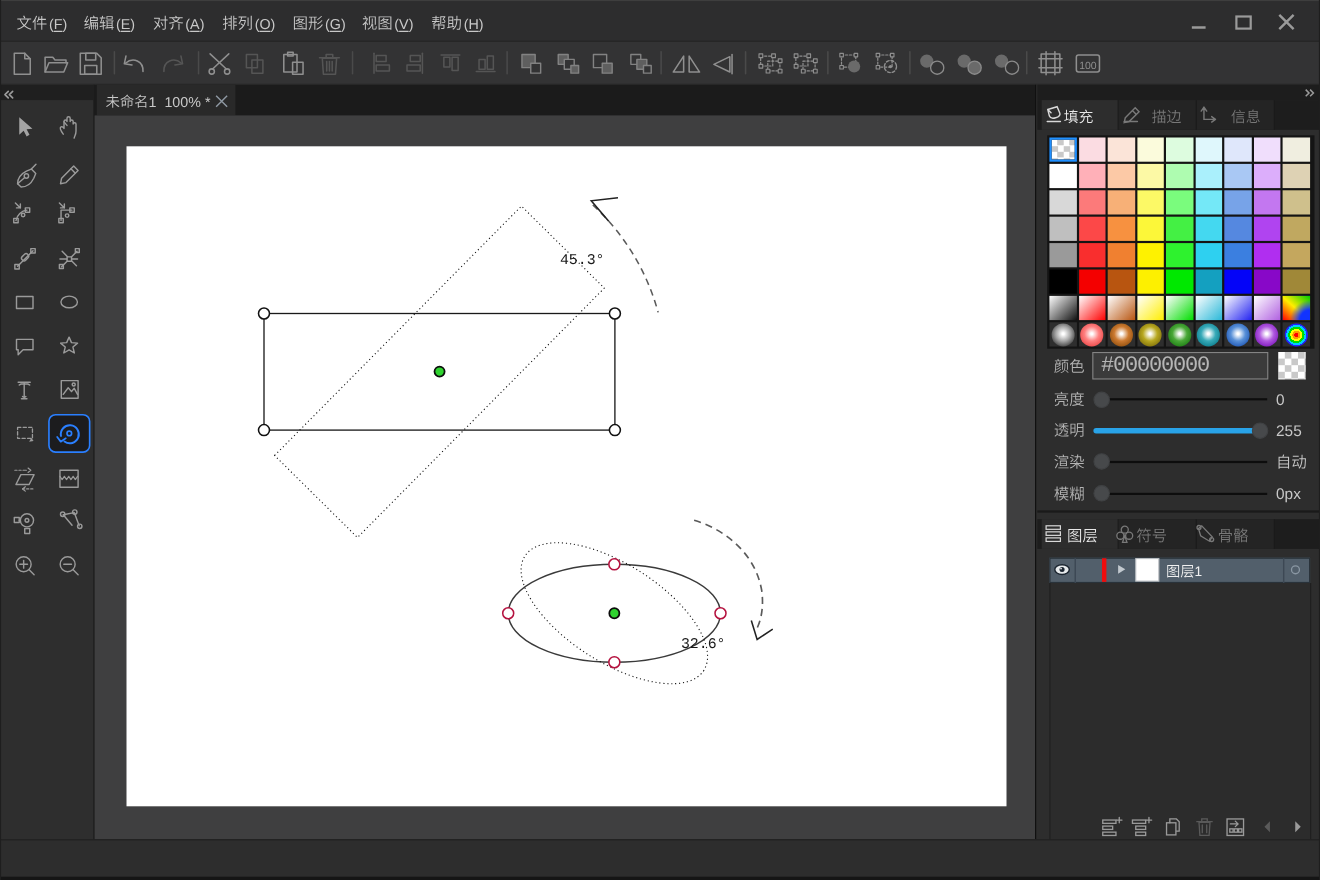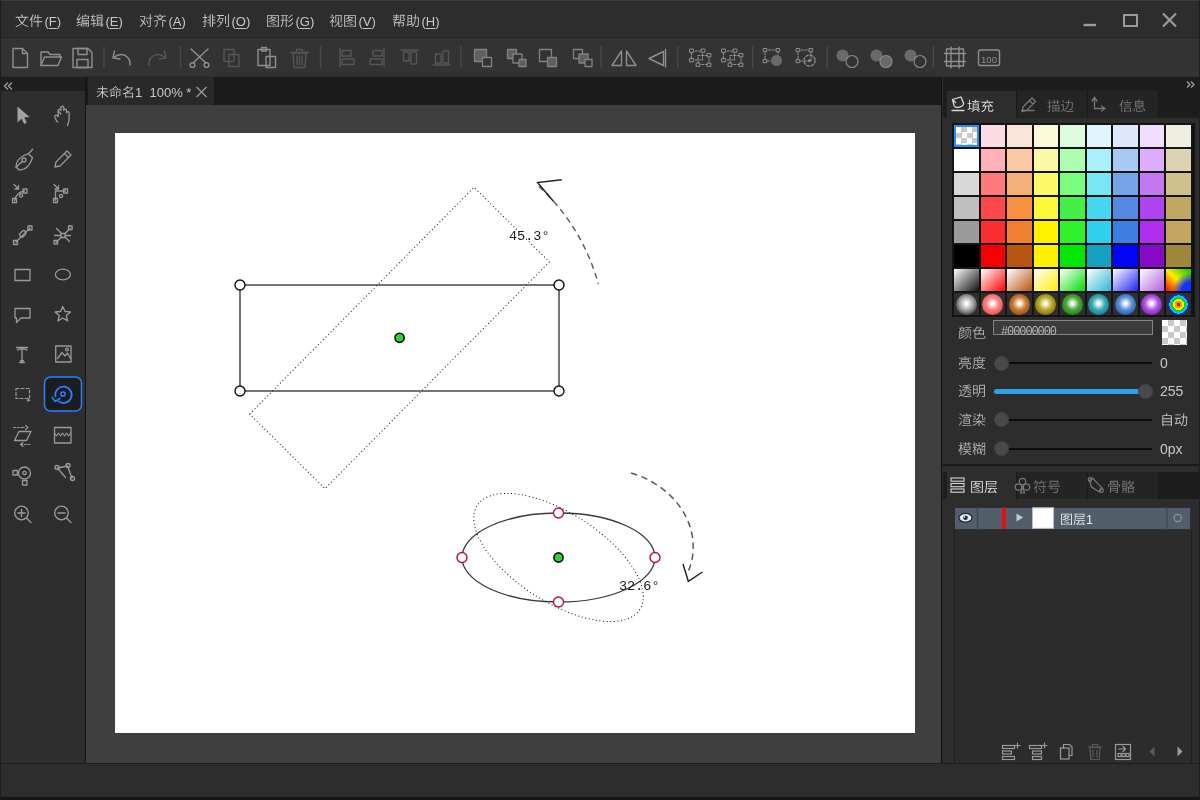--- a/index.html
+++ b/index.html
@@ -16,21 +16,21 @@
 #canvasarea{position:absolute;left:86px;top:105px;width:855px;height:658px;background:#3f3f40}
 #page{position:absolute;left:29px;top:28px;width:800px;height:600px;background:#fff}
 #rpanel{position:absolute;left:941px;top:77px;width:259px;height:686px;background:#2d2d2d;border-left:1px solid #0e0e0e}
 #rtop{position:absolute;left:1px;top:0;width:258px;height:14px;background:#1d1d1d}
 #ftabs{position:absolute;left:1px;top:14px;width:258px;height:27px;background:#1d1d1d}
 .ftab{position:absolute;top:0;height:27px;background:#242424;border-right:1px solid #1a1a1a}
 .ftab.on{background:#2d2d2d}
 #palette{position:absolute;left:10px;top:45.5px;display:grid;grid-template-columns:repeat(9,24.5px);grid-template-rows:repeat(8,22.1px);gap:2px;background:#141414;padding:2px;width:242.5px}
 #palette div{width:24.5px;height:22.1px}
 .checker{background:repeating-conic-gradient(#c9c9c9 0 25%,#fff 0 50%) 0 0/11px 11px}
-#colorinput{position:absolute;left:51px;top:242.5px;width:160px;height:15px;background:#3b3b3b;border:1px solid #848484;color:#b6b6b6;font-family:"Liberation Mono",monospace;font-size:12px;letter-spacing:-1.1px;line-height:23px;padding-left:7px}
+#colorinput{position:absolute;left:51px;top:242.5px;width:160px;height:25px;background:#3b3b3b;border:1px solid #848484;color:#b6b6b6;font-family:"Liberation Mono",monospace;font-size:20px;letter-spacing:-1.1px;line-height:23px;padding-left:7px}
 #colorswatch{position:absolute;left:219.5px;top:242.5px;width:25px;height:25px;background:repeating-conic-gradient(#c9c9c9 0 25%,#fff 0 50%) 0 0/12px 12px}
 .track{position:absolute;height:2px;background:#0d0d0d}
 .btrack{position:absolute;height:5px;border-radius:2.5px;background:#29a3e8}
 .knob{position:absolute;width:15px;height:15px;border-radius:50%;background:#47494b;border:1px solid #404244}
 #lseparator{position:absolute;left:1px;top:387px;width:258px;height:2px;background:#1a1a1a}
 #ltabs{position:absolute;left:1px;top:395px;width:258px;height:26.5px;background:#1d1d1d}
 #layerrow{position:absolute;left:12px;top:430px;width:237px;height:22.5px;background:#525f6b;border:1px solid #29323a}
 #layerlist{position:absolute;left:11.5px;top:452.5px;width:238px;height:285px;background:#2c2c2c;border:1px solid #1f1f1f;border-top:none}
 #statusbar{position:absolute;left:0;top:763px;width:1200px;height:37px;background:#2d2d2d;border-top:1px solid #1e1e1e}
 #statusbot{position:absolute;left:0;top:797px;width:1200px;height:3px;background:#151515}

